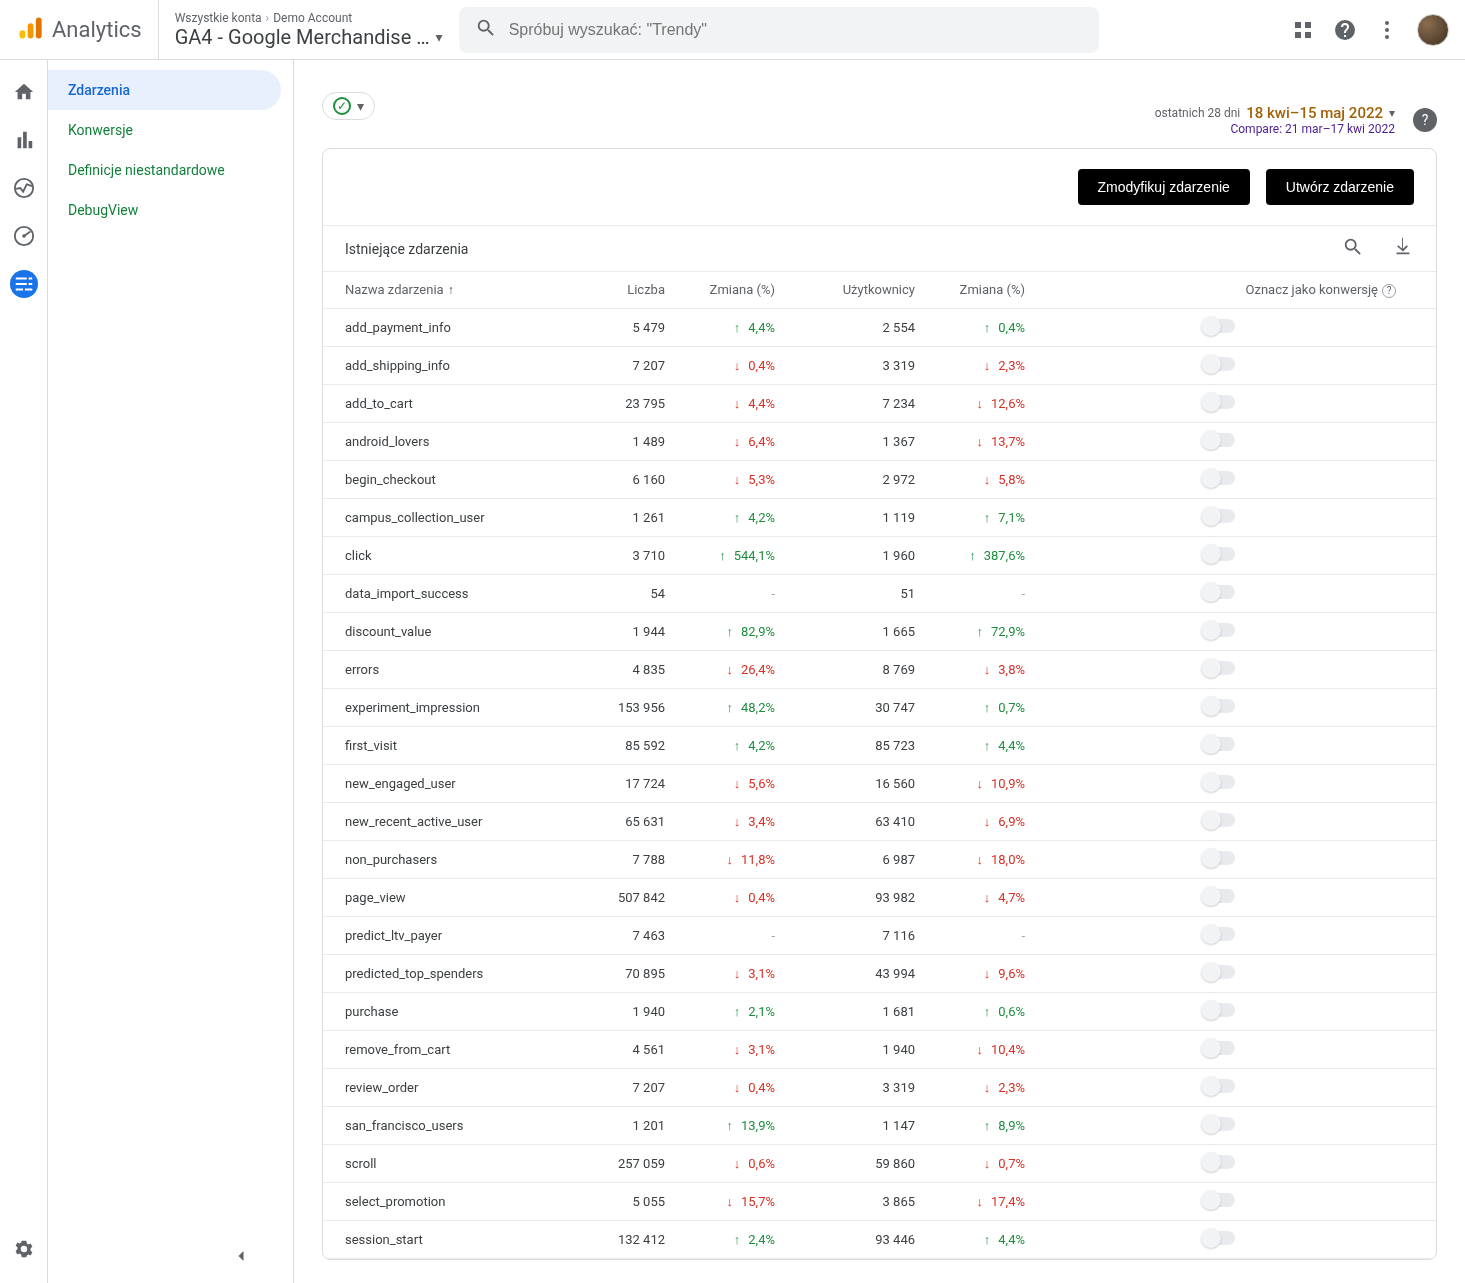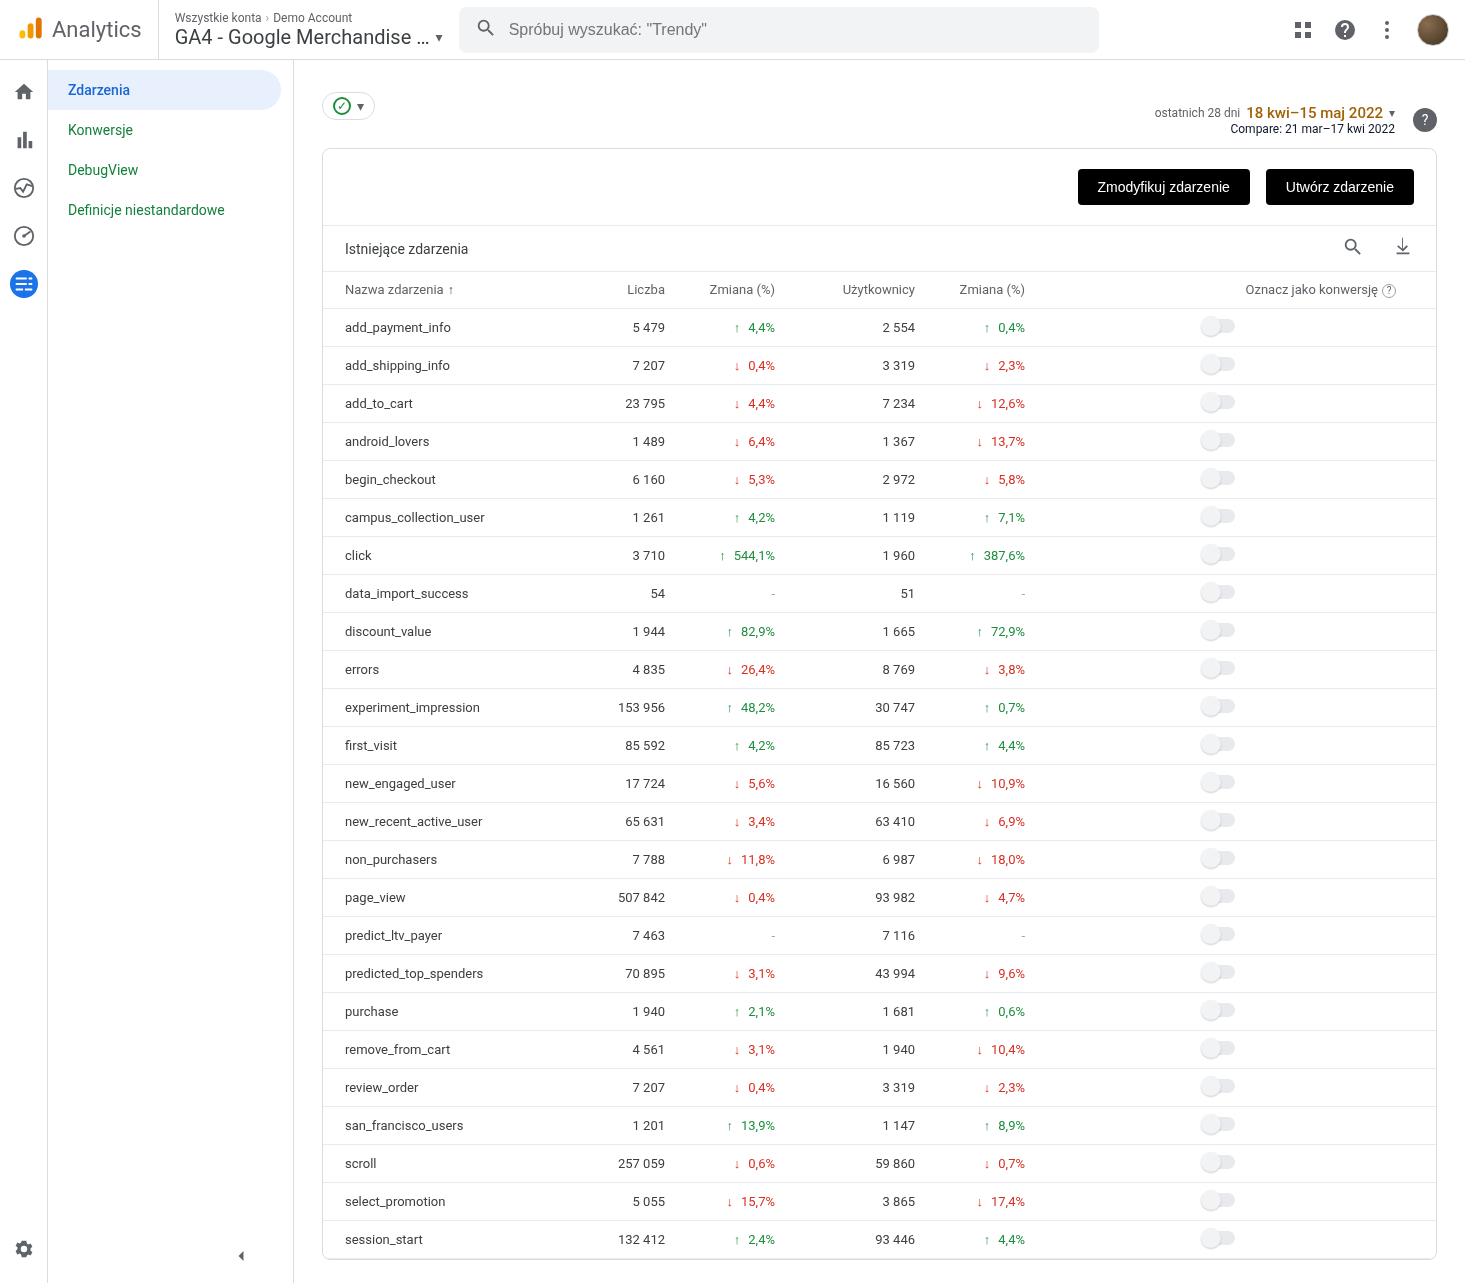--- a/index.html
+++ b/index.html
@@ -176,22 +176,22 @@
         <svg viewBox="0 0 24 24">
           <path d="M19.14 12.94a7.14 7.14 0 000-1.88l2.03-1.58-2-3.46-2.39.96a7.07 7.07 0 00-1.63-.94L14.5 3h-5l-.65 2.04c-.58.23-1.13.55-1.63.94l-2.39-.96-2 3.46 2.03 1.58a7.14 7.14 0 000 1.88L2.83 14.5l2 3.46 2.39-.96c.5.39 1.05.71 1.63.94L9.5 21h5l.65-2.04c.58-.23 1.13-.55 1.63-.94l2.39.96 2-3.46-2.03-1.58zM12 15.5A3.5 3.5 0 1112 8.5a3.5 3.5 0 010 7z"></path>
         </svg>
       </div>
   </div>
 
   <div class="sidebar">
     <div id="sidebar-items">
         <div class="side-item selected">Zdarzenia</div>
         <div class="side-item">Konwersje</div>
+        <div class="side-item">Definicje niestandardowe</div>
         <div class="side-item">DebugView</div>
-        <div class="side-item">Definicje niestandardowe</div>
       </div>
     <div class="sidebar-collapse">
       <svg width="20" height="20" viewBox="0 0 24 24" fill="#5f6368">
           <path d="M15 6l-6 6 6 6"></path>
         </svg>
     </div>
   </div>
 
   <div class="main">
     <div class="controls-row">
@@ -199,21 +199,21 @@
         <span class="check">✓</span>
         <span style="color:#5f6368;">▾</span>
       </div>
       <div class="date-block">
         <div>
           <div class="date-line1">
             <span style="font-size:12px;color:#5f6368;">ostatnich 28 dni</span>
             <span class="date-main">18 kwi–15 maj 2022</span>
             <span style="color:#5f6368;">▾</span>
           </div>
-          <div style="font-size:12px;color:#0f172a;">Compare: 21 mar–17 kwi 2022</div>
+          <div style="font-size:12px;color:#4c1d95;">Compare: 21 mar–17 kwi 2022</div>
         </div>
         <span class="date-help">?</span>
       </div>
     </div>
 
     <div class="card">
       <div class="card-actions">
         <button class="btn btn-primary">Zmodyfikuj zdarzenie</button>
         <button class="btn btn-primary">Utwórz zdarzenie</button>
       </div>

